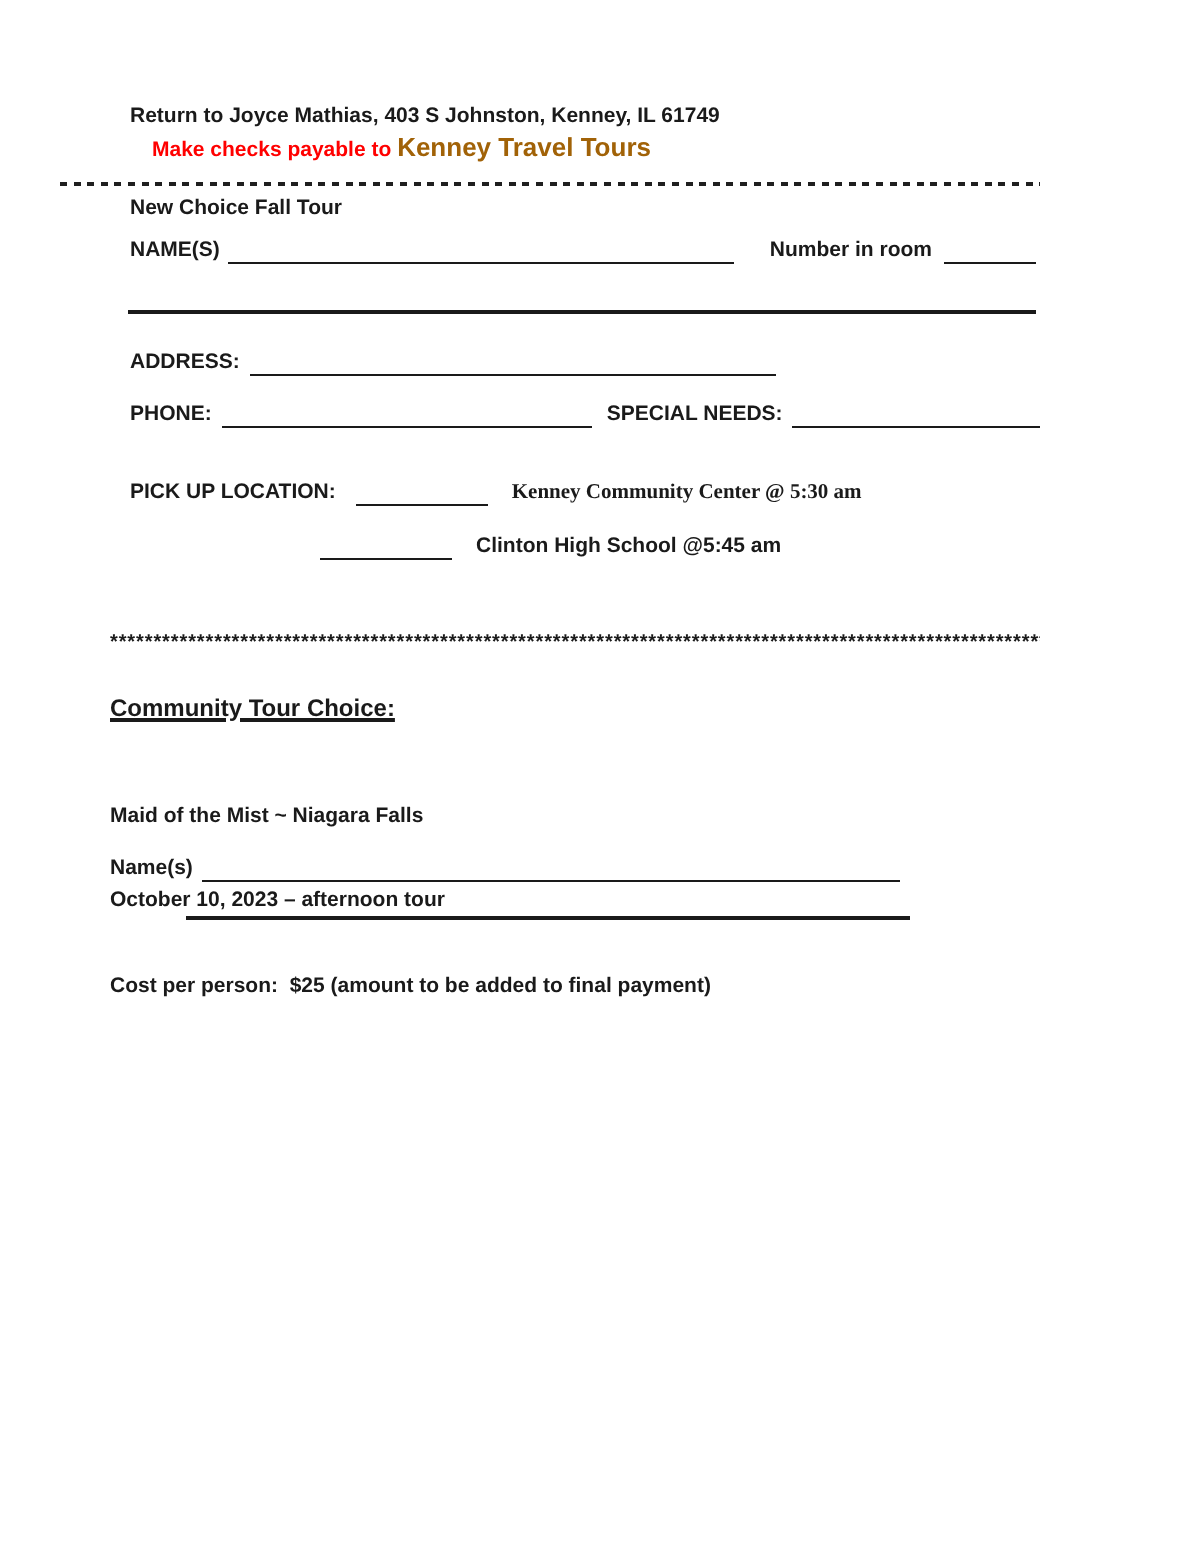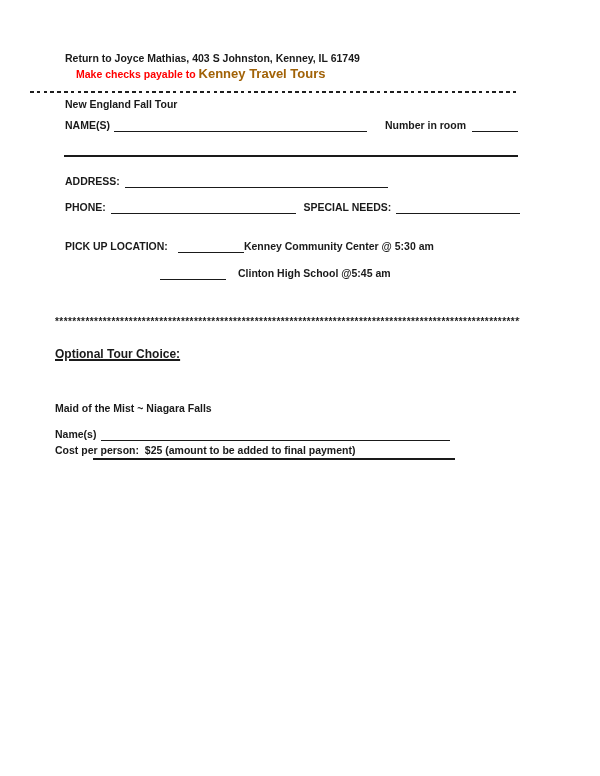--- a/index.html
+++ b/index.html
@@ -51,21 +51,21 @@
 <div class="page">
 
   <div class="abs ret" style="left:65px;top:52px;">Return to Joyce Mathias, 403 S Johnston, Kenney, IL 61749</div>
 
   <div class="abs checks" style="left:76px;top:66px;">
     <span class="red" style="color: rgb(255, 0, 0);">Make checks payable to </span><span class="blue" style="color: #a16207;">Kenney Travel Tours</span>
   </div>
 
   <div class="abs dashed" style="left:30px;width:570px;top:91px;"></div>
 
-  <div class="abs t" style="left:65px;top:98px;">New England Fall Tour</div>
+  <div class="abs t" style="left:65px;top:98px;">New Choice Fall Tour</div>
 
   <div class="abs row" style="left:65px;top:119px;width:453px;">
     <span class="lbl">NAME(S)</span>
     <span class="blank grow" style="margin-left:4px;"></span>
     <span class="lbl" style="margin-left:18px;">Number in room</span>
     <span class="blank" style="width:46px;margin-left:6px;"></span>
   </div>
 
   <div class="abs fullline" style="left:64px;top:155px;width:454px;"></div>
 
@@ -77,34 +77,35 @@
   <div class="abs row" style="left:65px;top:201px;width:455px;">
     <span class="lbl">PHONE:</span>
     <span class="blank" style="flex:1.5 1 0;margin-left:5px;"></span>
     <span class="lbl" style="margin-left:7px;">SPECIAL NEEDS:</span>
     <span class="blank" style="flex:1 1 0;margin-left:5px;"></span>
   </div>
 
   <div class="abs row" style="left:65px;top:240px;">
     <span class="lbl">PICK UP LOCATION:</span>
     <span class="blank" style="width:66px;margin-left:10px;"></span>
-    <span class="lbl" style="">Kenney Community Center @ 5:30 am</span>
+    <span class="lbl" style="margin-left:12px;font-family:Liberation Serif, serif;">Kenney Community Center @ 5:30 am</span>
   </div>
 
   <div class="abs row" style="left:160px;top:267px;">
     <span class="blank" style="width:66px;"></span>
     <span class="lbl" style="margin-left:12px;">Clinton High School @5:45 am</span>
   </div>
 
   <div class="abs asterisks" style="left:55px;top:316px;">**************************************************************************************************************</div>
 
-  <div class="abs opt-head" style="left:55px;top:347px;">Optional Tour Choice:</div>
+  <div class="abs opt-head" style="left:55px;top:347px;">Community Tour Choice:</div>
 
   <div class="abs details" style="left:55px;top:372px;">
     <div>Maid of the Mist ~ Niagara Falls</div>
+    <div>October 10, 2023 – afternoon tour</div>
     <div>Cost per person:  $25 (amount to be added to final payment)</div>
   </div>
 
   <div class="abs row" style="left:55px;top:428px;width:395px;">
     <span class="lbl">Name(s)</span>
     <span class="blank grow" style="margin-left:5px;"></span>
   </div>
 
   <div class="abs fullline" style="left:93px;top:458px;width:362px;"></div>
 

